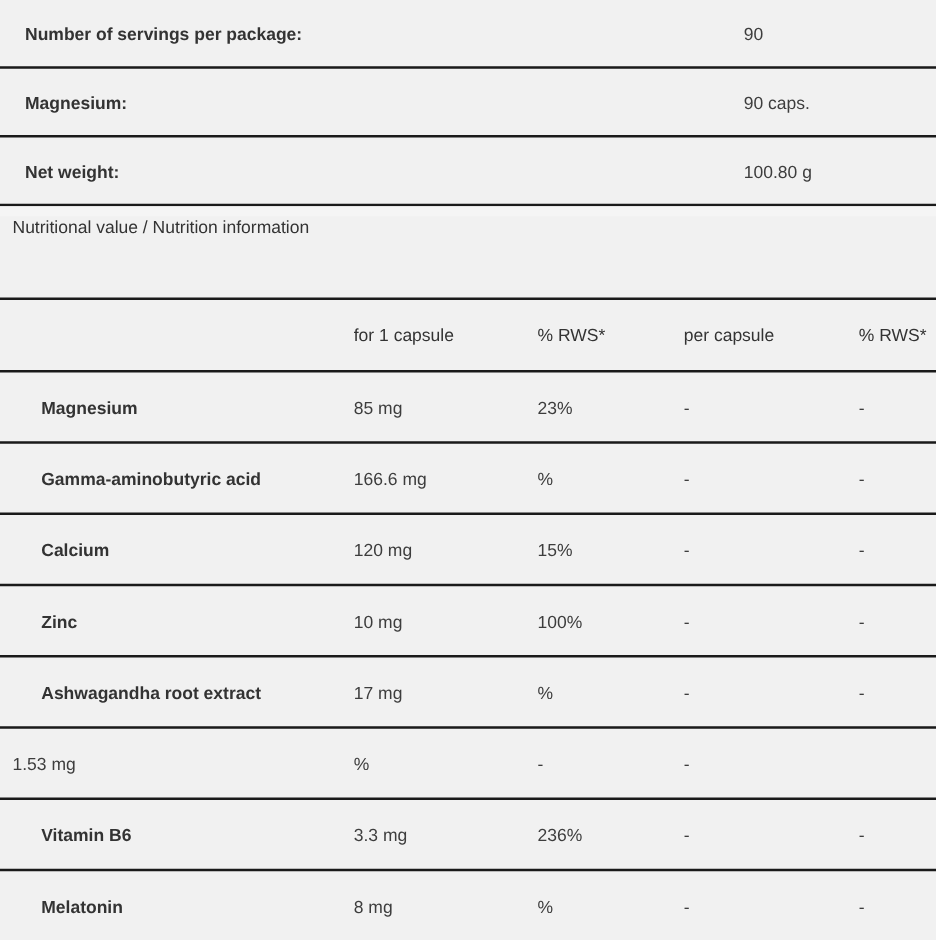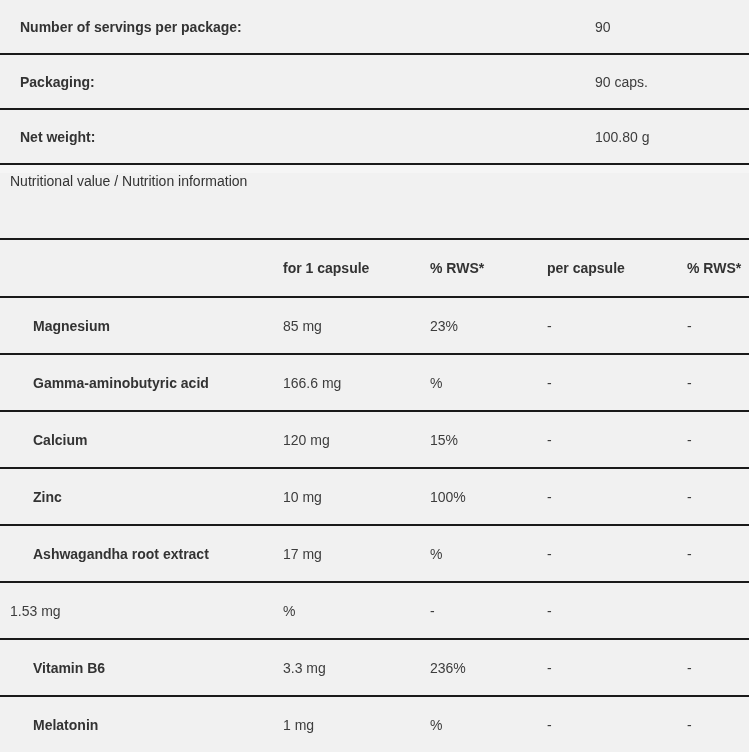--- a/index.html
+++ b/index.html
@@ -49,36 +49,36 @@
     display: grid;
     grid-template-columns: 273px 147px 117px 140px 1fr;
     align-items: center;
     height: 57px;
     padding-left: 10px;
     border-bottom: 2px solid var(--divider);
   }
   .n-row.header { height: 58px; }
   .n-cell { color: var(--text-soft); }
   .n-cell.name { font-weight: bold; color: var(--text); padding-left: 23px; }
-  .n-row.header .n-cell { color: var(--text); font-weight: bold; }
+  .n-row.header .n-cell { color: var(--text); font-weight: normal; }
 </style>
 </head>
 <body>
 
 <div class="page">
 
   <div class="details">
 
       <div class="d-row">
         <div class="d-label">Number of servings per package:</div>
         <div class="d-value">90</div>
       </div>
 
       <div class="d-row">
-        <div class="d-label">Packaging:</div>
+        <div class="d-label">Magnesium:</div>
         <div class="d-value">90 caps.</div>
       </div>
 
       <div class="d-row">
         <div class="d-label">Net weight:</div>
         <div class="d-value">100.80 g</div>
       </div>
     </div>
 
   <div class="table-gap"></div>
@@ -147,21 +147,21 @@
         <div class="n-row">
           <div class="n-cell name">Vitamin B6</div>
           <div class="n-cell">3.3 mg</div>
           <div class="n-cell">236%</div>
           <div class="n-cell">-</div>
           <div class="n-cell">-</div>
         </div>
 
         <div class="n-row">
           <div class="n-cell name">Melatonin</div>
-          <div class="n-cell">1 mg</div>
+          <div class="n-cell">8 mg</div>
           <div class="n-cell">%</div>
           <div class="n-cell">-</div>
           <div class="n-cell">-</div>
         </div>
       </div>
   </div>
 
 </div>
 
 </body></html>

